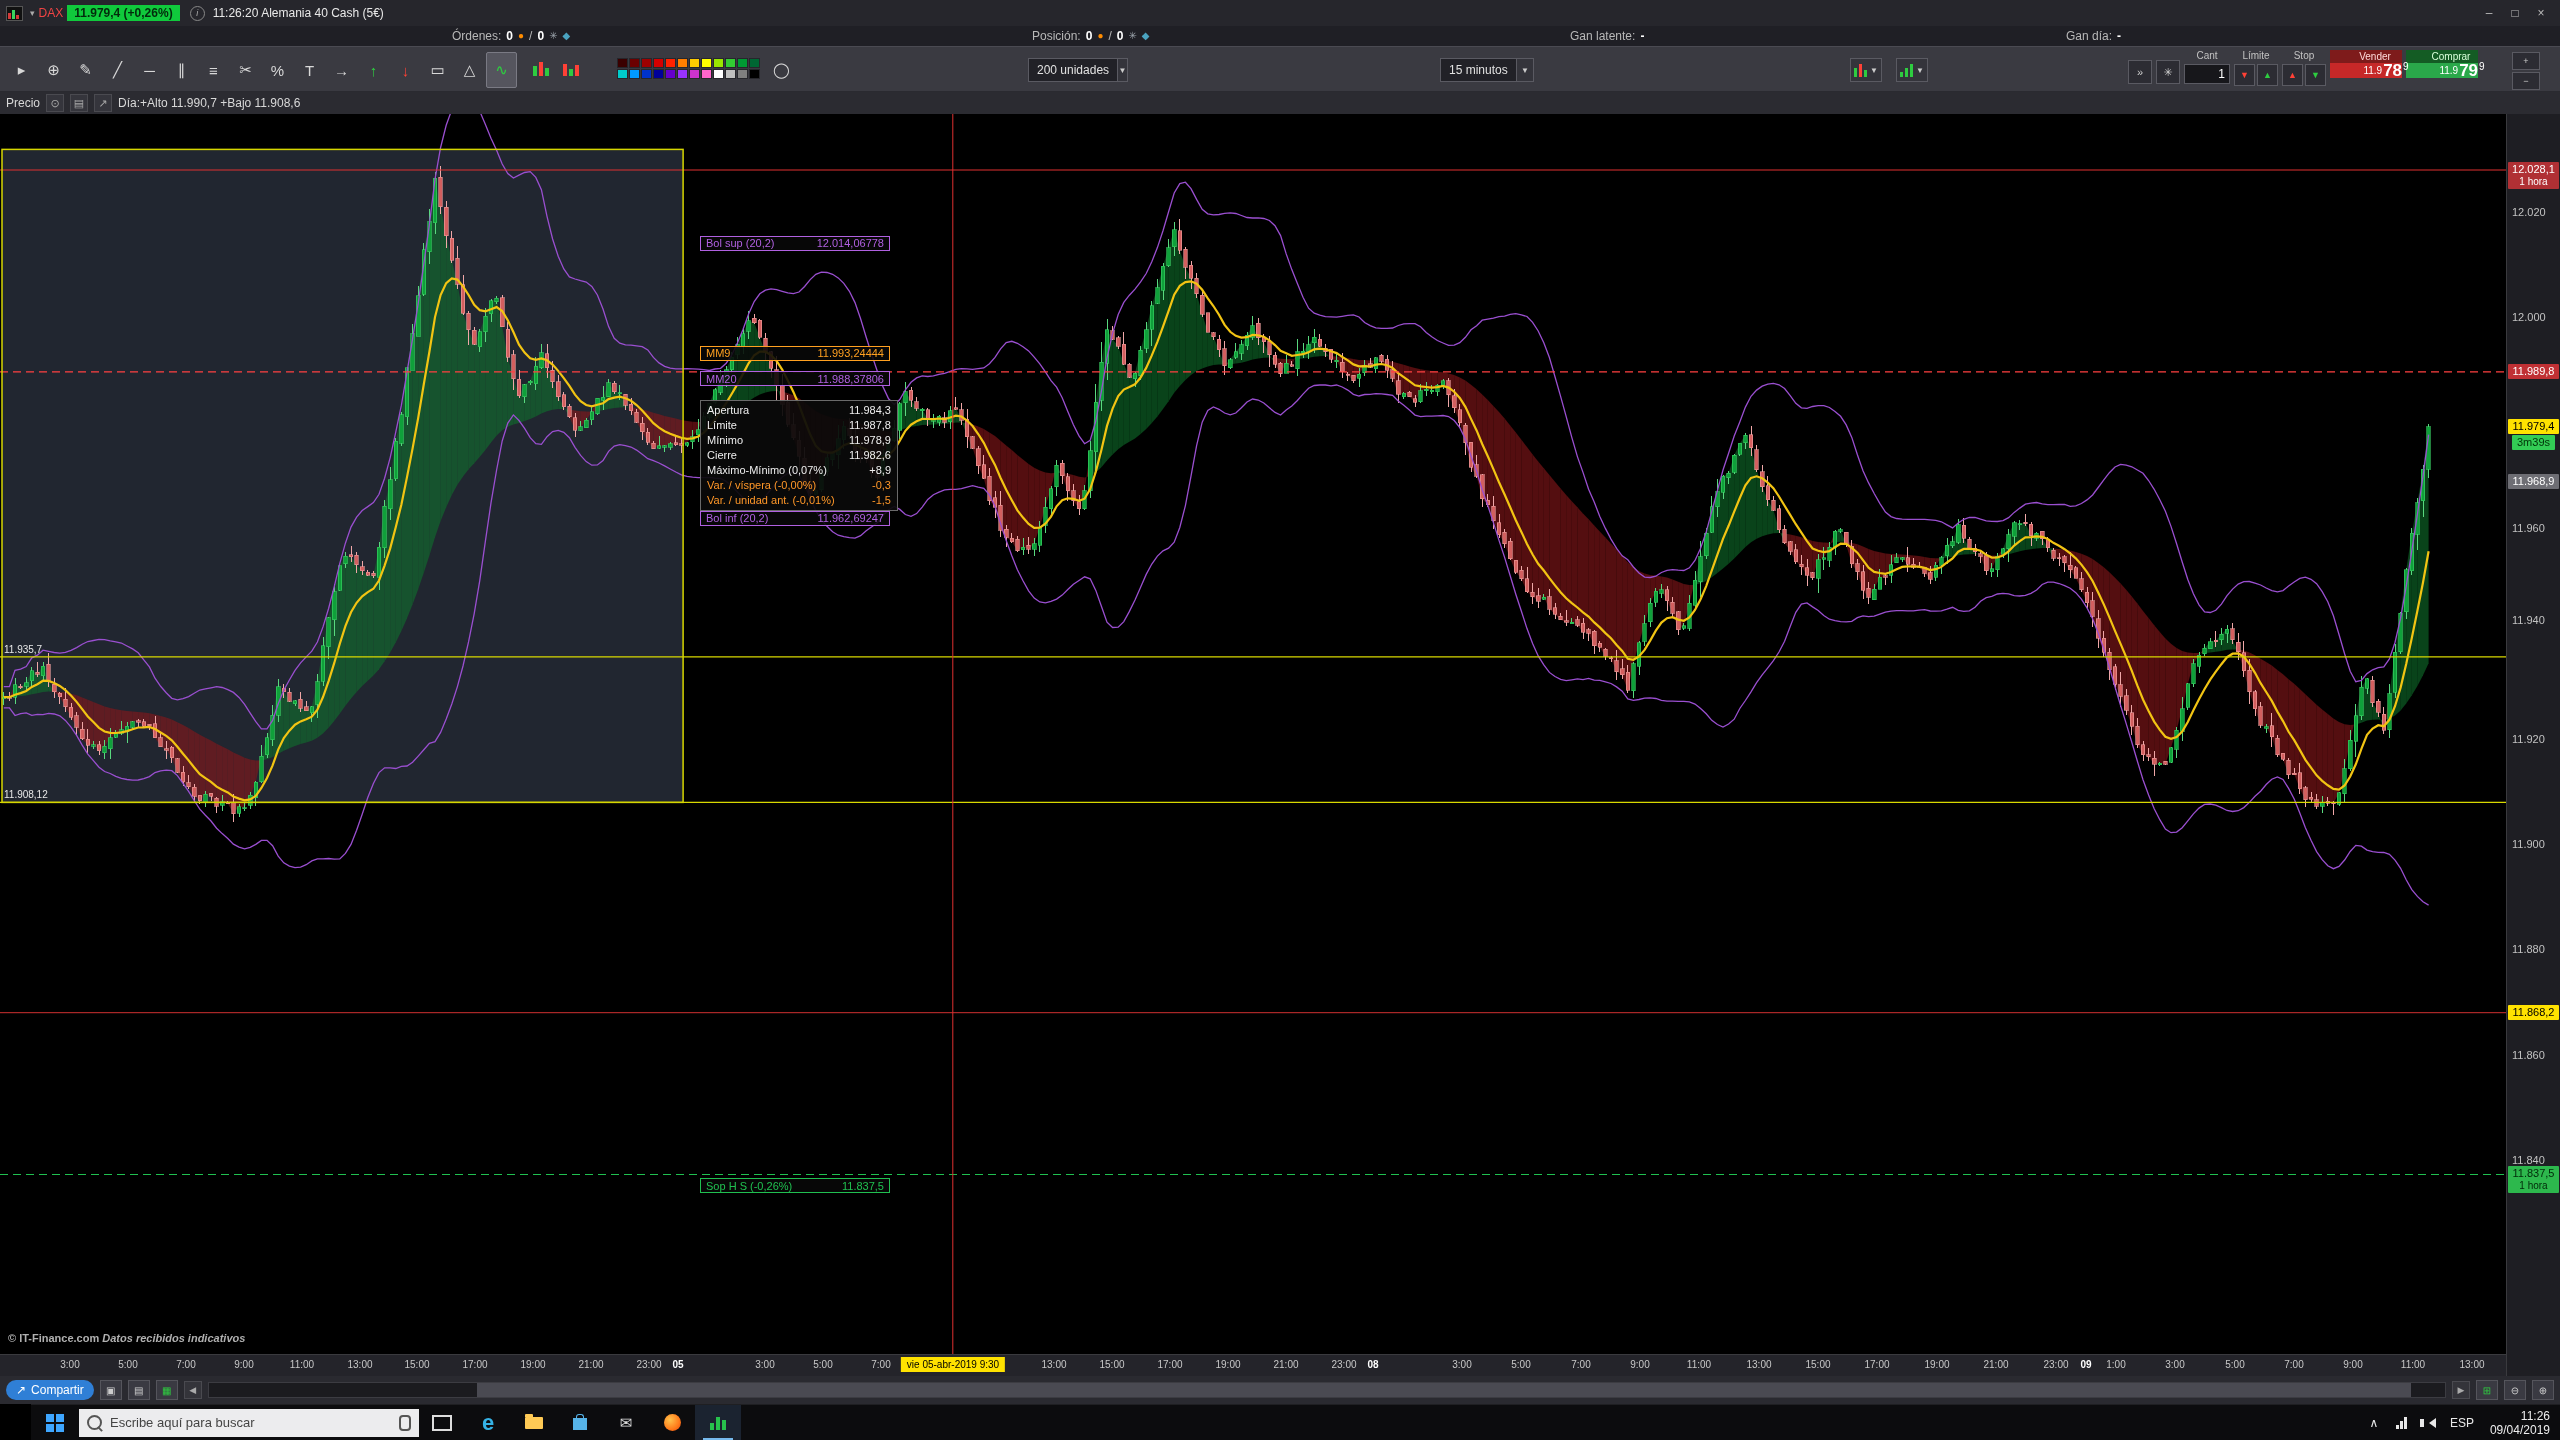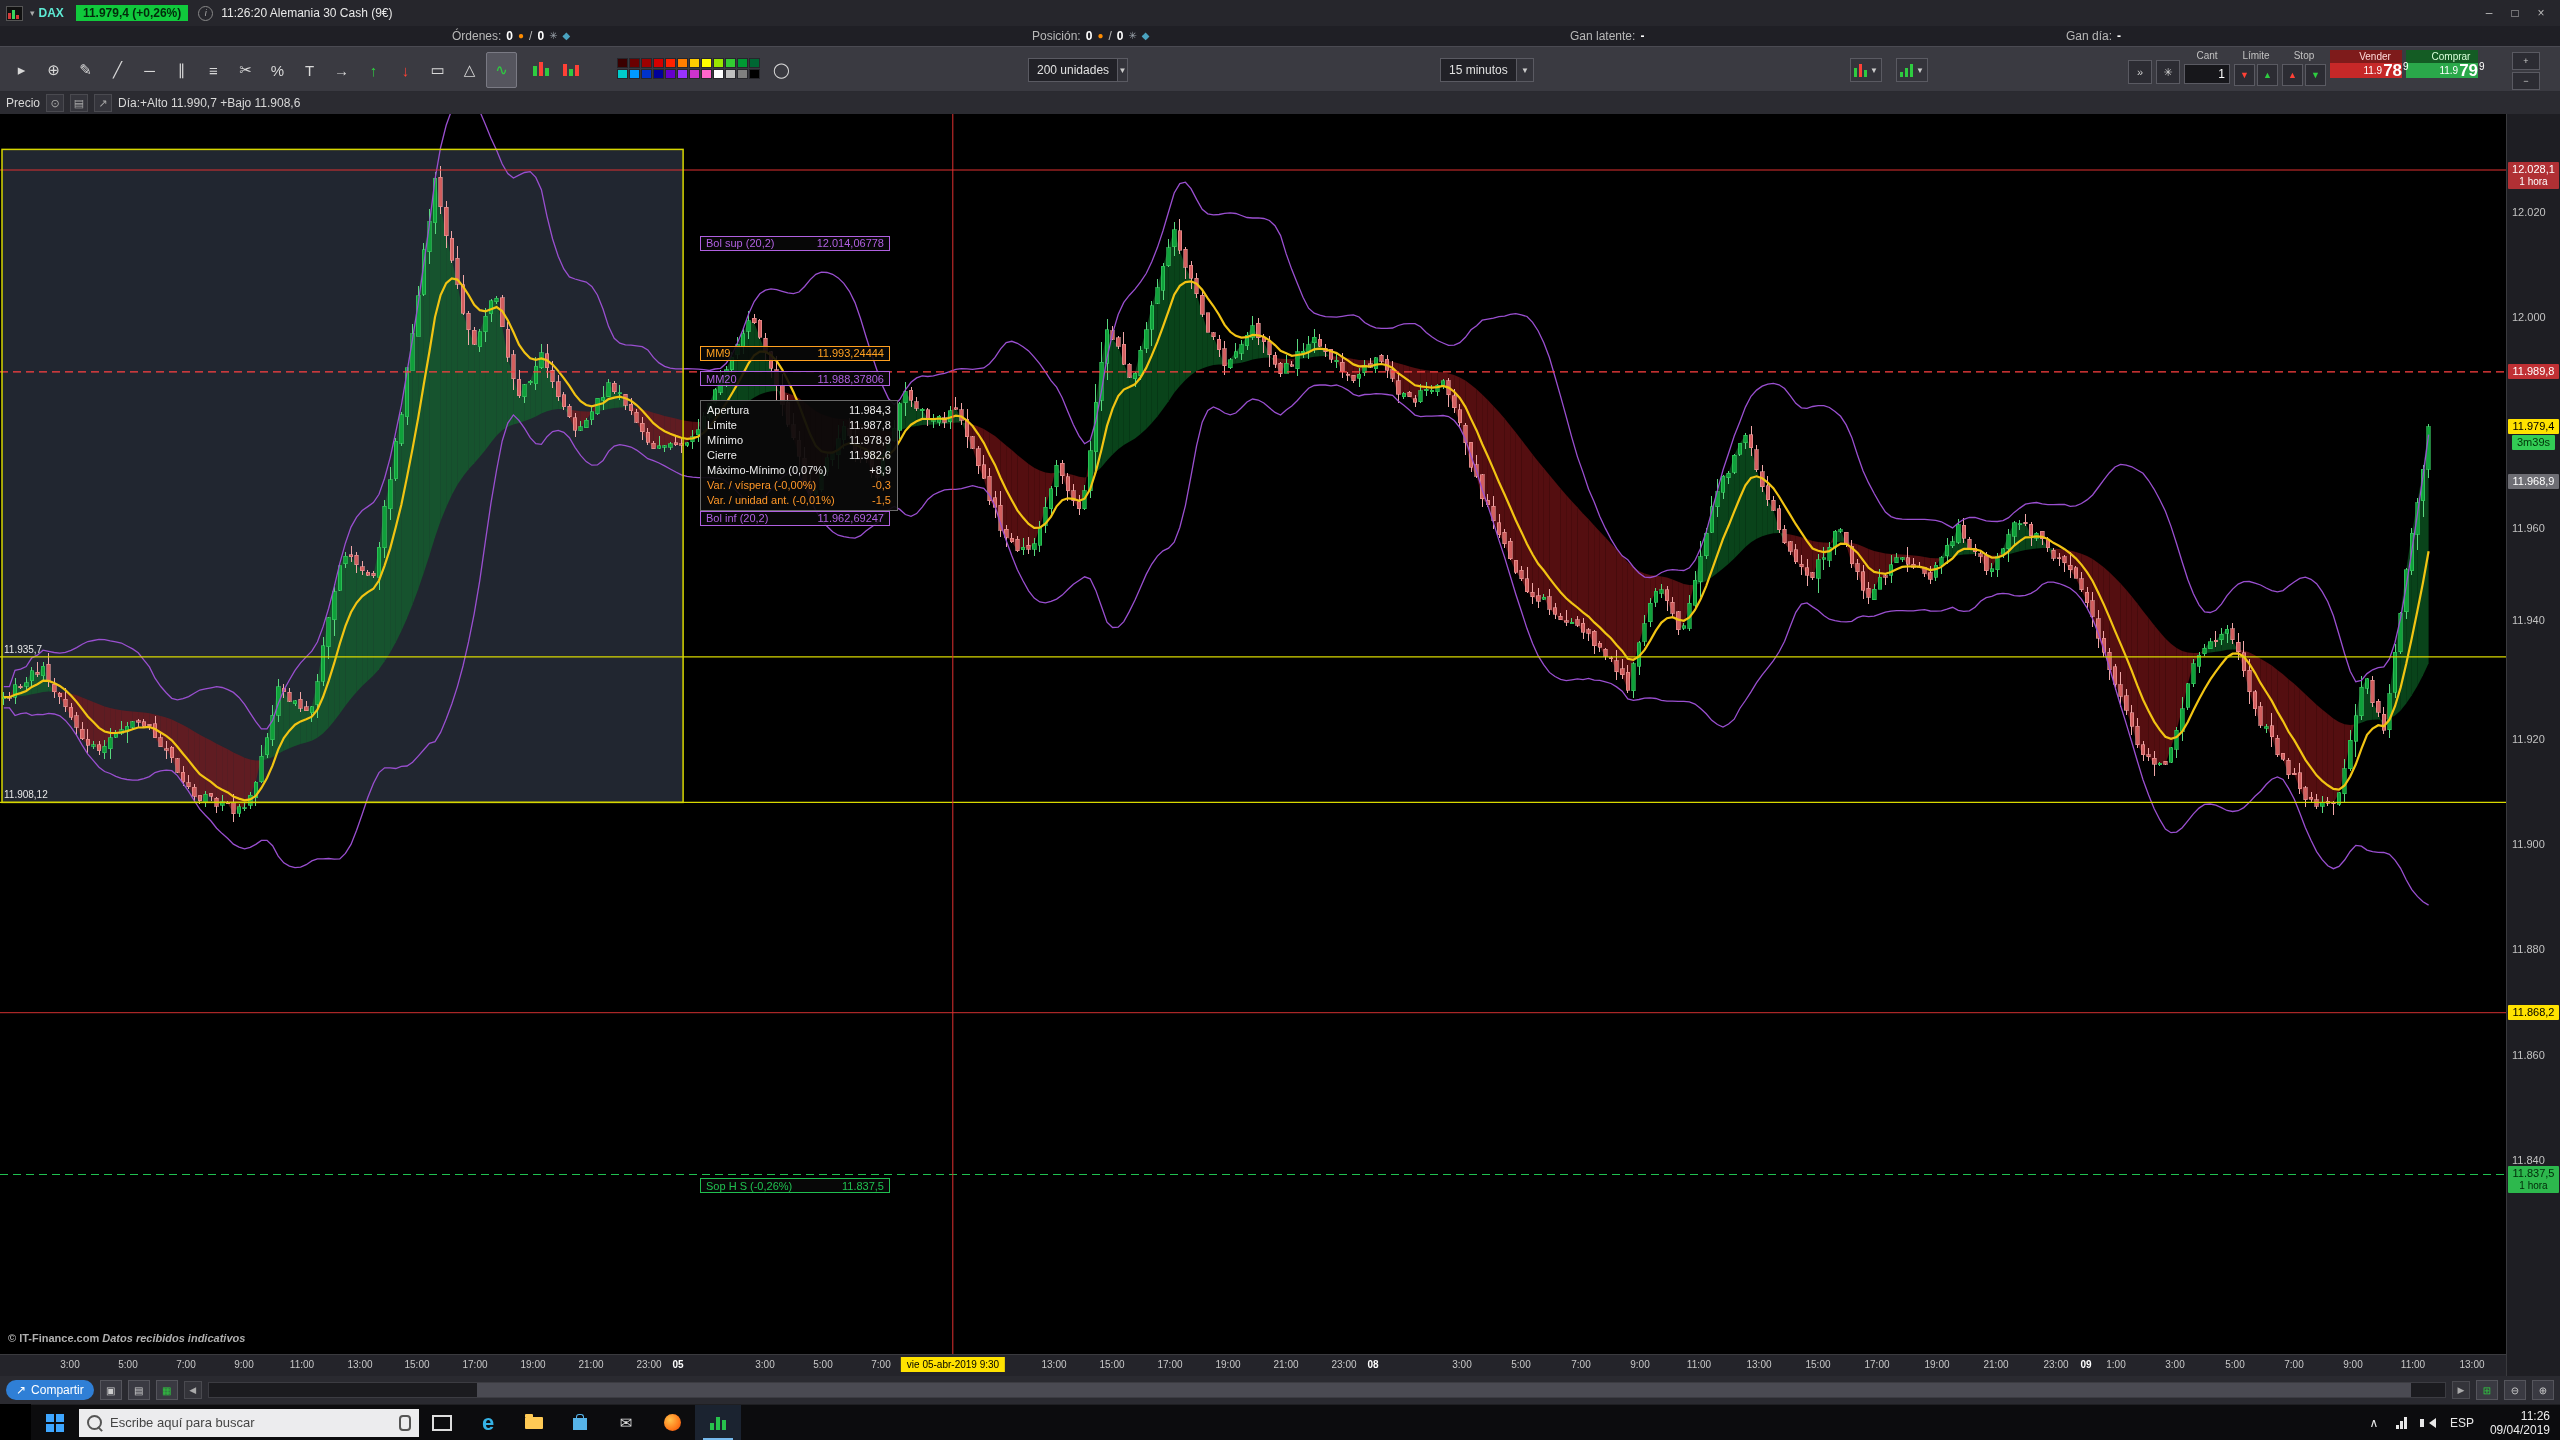--- a/index.html
+++ b/index.html
@@ -8,21 +8,21 @@
         -webkit-font-smoothing:antialiased;}
   
   #titlebar{position:absolute;left:0;top:0;width:2560px;height:26px;background:#26262c;
             display:flex;align-items:center;padding:0 6px;box-sizing:border-box;font-size:12px;}
   .app-icon{width:15px;height:13px;margin-right:5px;position:relative;background:#111;border:1px solid #555;}
   .app-icon i{position:absolute;bottom:1px;width:3px;background:#d43a3a;}
   .app-icon i:nth-child(1){left:1px;height:6px;}
   .app-icon i:nth-child(2){left:5px;height:9px;background:#3ad45e;}
   .app-icon i:nth-child(3){left:9px;height:4px;}
   .caret{font-size:9px;color:#aaa;margin:0 4px 0 2px;}
-  #titlebar .sym{color:#5eead4;font-weight:bold;margin-right:12px;}
+  #titlebar .sym{color:#ef4444;font-weight:normal;margin-right:4px;}
   .price-badge{background:#10c93c;color:#032b0c;font-weight:bold;padding:1px 7px;margin-right:10px;font-size:12px;}
   .info-ic{width:13px;height:13px;border:1px solid #888;border-radius:50%;color:#aaa;font-size:9px;
            display:inline-flex;align-items:center;justify-content:center;margin-right:8px;font-style:italic;}
   .session{color:#e8e8e8;}
   #win-controls{margin-left:auto;display:flex;}
   .winbtn{width:26px;height:20px;display:flex;align-items:center;justify-content:center;color:#bbb;font-size:12px;}
   
   #statusbar{position:absolute;left:0;top:26px;width:2560px;height:20px;background:#1f1f25;
              font-size:12px;color:#b8b8b8;}
   .sgrp{position:absolute;top:0;height:20px;display:flex;align-items:center;gap:5px;white-space:nowrap;}
@@ -155,21 +155,21 @@
   <div id="titlebar">
     <span class="app-icon">
         <i></i>
         <i></i>
         <i></i>
       </span>
     <span class="caret">▾</span>
     <span class="sym">DAX</span>
     <span class="price-badge">11.979,4 (+0,26%)</span>
     <span class="info-ic">i</span>
-    <span class="session">11:26:20 Alemania 30 Cash (9€)</span>
+    <span class="session">11:26:20 Alemania 40 Cash (5€)</span>
     <div id="win-controls">
       <span class="winbtn">–</span>
       <span class="winbtn">□</span>
       <span class="winbtn">×</span>
     </div>
   </div>
 
   <div id="statusbar">
     <div class="sgrp" style="left:452px">
       <span>Órdenes:</span>

